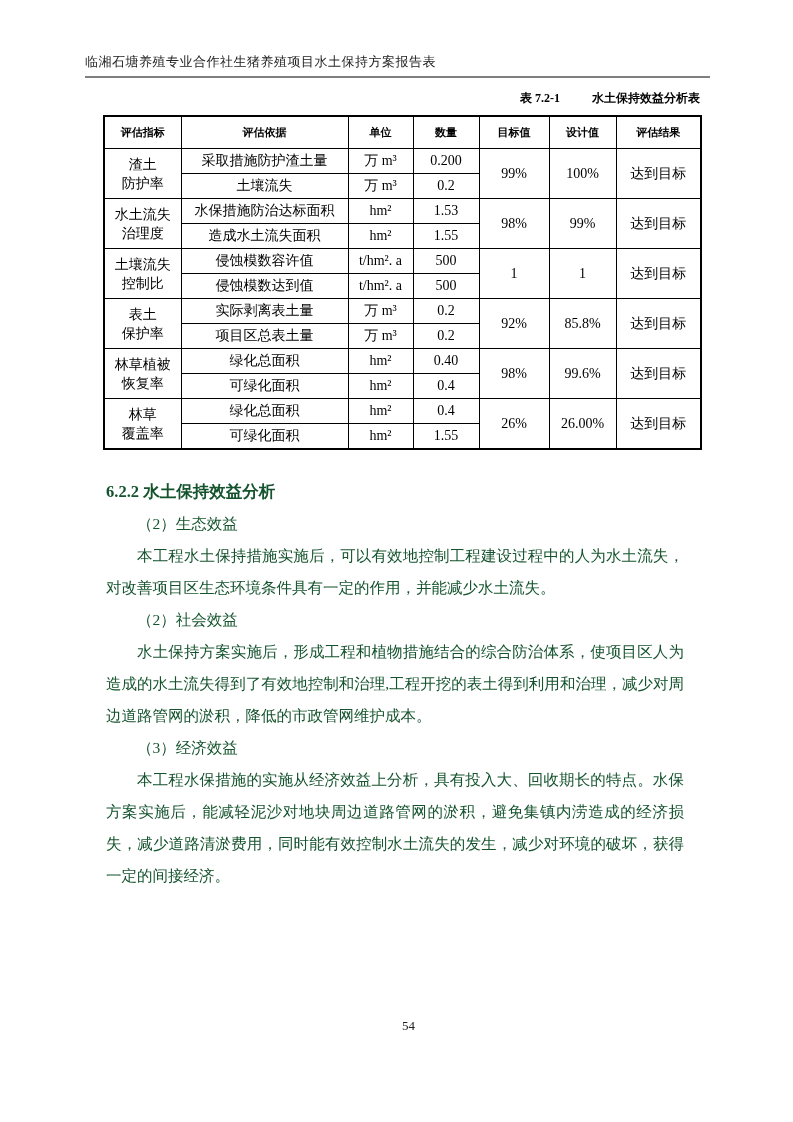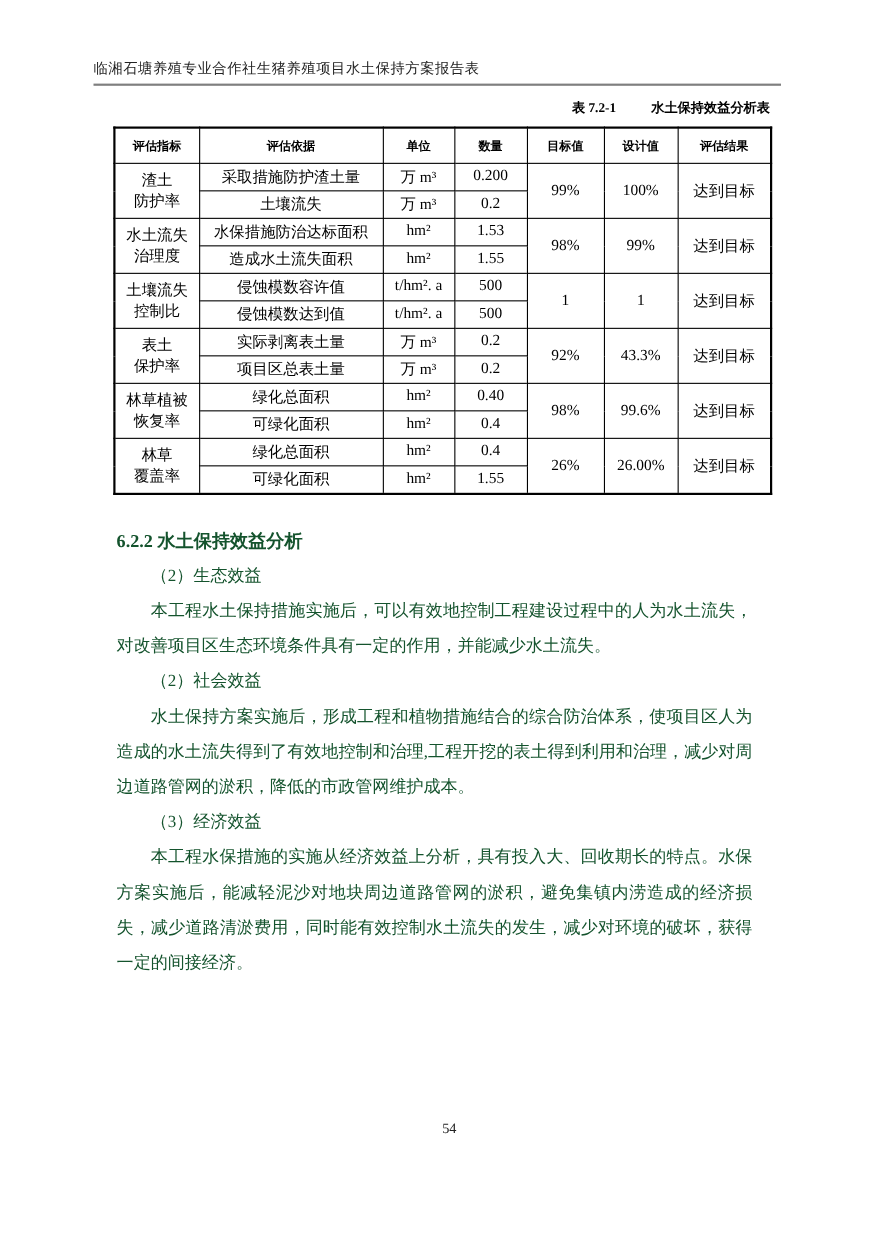--- a/index.html
+++ b/index.html
@@ -143,21 +143,21 @@
         <td>500</td>
       </tr>
 
       <tr>
         <td class="ind" rowspan="2">表土
 保护率</td>
         <td>实际剥离表土量</td>
         <td>万 m³</td>
         <td>0.2</td>
         <td rowspan="2">92%</td>
-        <td rowspan="2">43.3%</td>
+        <td rowspan="2">85.8%</td>
         <td rowspan="2">达到目标</td>
       </tr>
       <tr>
         <td>项目区总表土量</td>
         <td>万 m³</td>
         <td>0.2</td>
       </tr>
 
       <tr>
         <td class="ind" rowspan="2">林草植被

